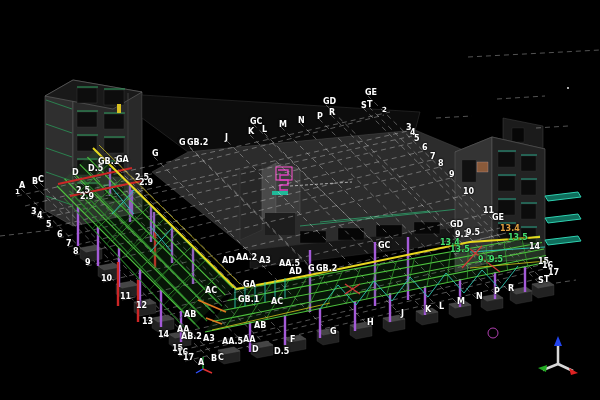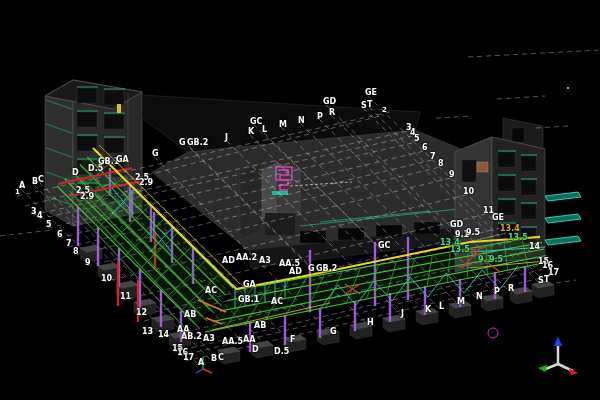--- a/index.html
+++ b/index.html
@@ -352,22 +352,22 @@
       <span class="glabel" style="left: 222px; top: 338px;">AA.5</span>
       <span class="glabel" style="left: 203px; top: 335px;">A3</span>
       <span class="glabel" style="left: 254px; top: 322px;">AB</span>
       <span class="glabel" style="left: 184px; top: 311px;">AB</span>
       <span class="glabel" style="left: 177px; top: 326px;">AA</span>
       <span class="glabel" style="left: 181px; top: 333px;">AB.2</span>
       <span class="glabel" style="left: 172px; top: 345px;">15</span>
       <span class="glabel" style="left: 177px; top: 349px;">16</span>
       <span class="glabel" style="left: 183px; top: 354px;">17</span>
       <span class="glabel" style="left: 158px; top: 331px;">14</span>
-      <span class="glabel" style="left: 136px; top: 309px;">12</span>
-      <span class="glabel" style="left: 142px; top: 328px;">13</span>
+      <span class="glabel" style="left: 136px; top: 302px;">12</span>
+      <span class="glabel" style="left: 142px; top: 318px;">13</span>
       <span class="glabel" style="left: 120px; top: 293px;">11</span>
       <span class="glabel" style="left: 101px; top: 275px;">10</span>
       <span class="glabel" style="left: 85px; top: 259px;">9</span>
       <span class="glabel" style="left: 73px; top: 248px;">8</span>
       <span class="glabel" style="left: 66px; top: 240px;">7</span>
       <span class="glabel" style="left: 57px; top: 231px;">6</span>
       <span class="glabel" style="left: 46px; top: 221px;">5</span>
       <span class="glabel" style="left: 37px; top: 212px;">4</span>
       <span class="glabel" style="left: 31px; top: 208px;">3</span>
       <span class="glabel" style="left: 15px; top: 189px; font-size: 7px;">1</span>

